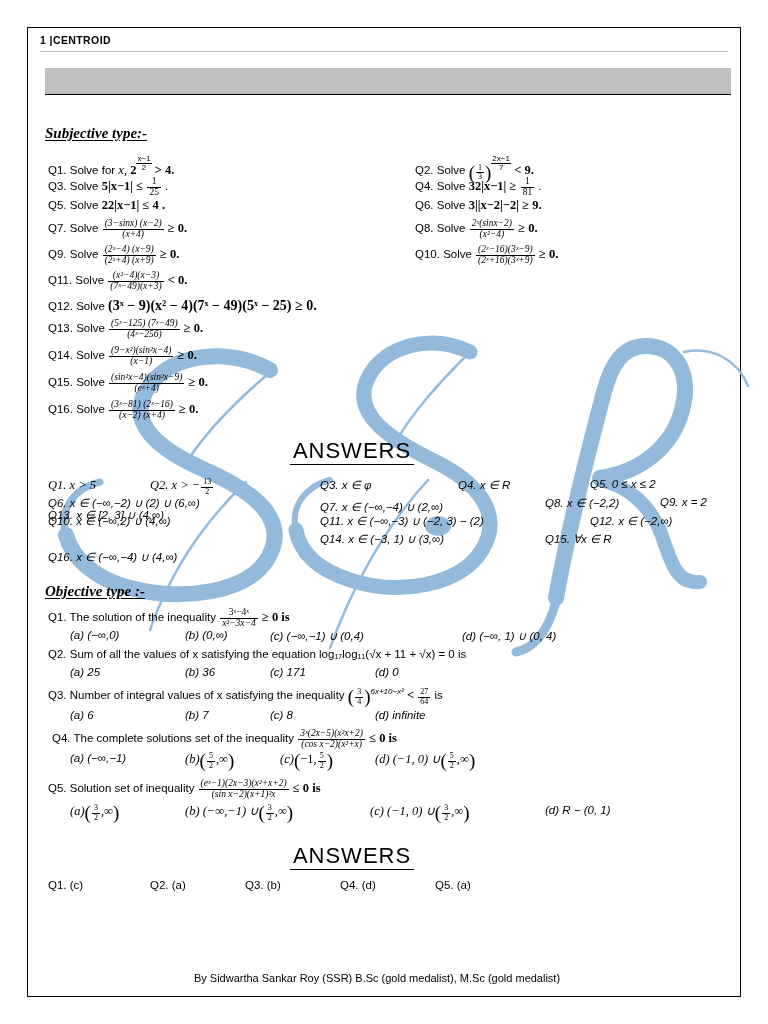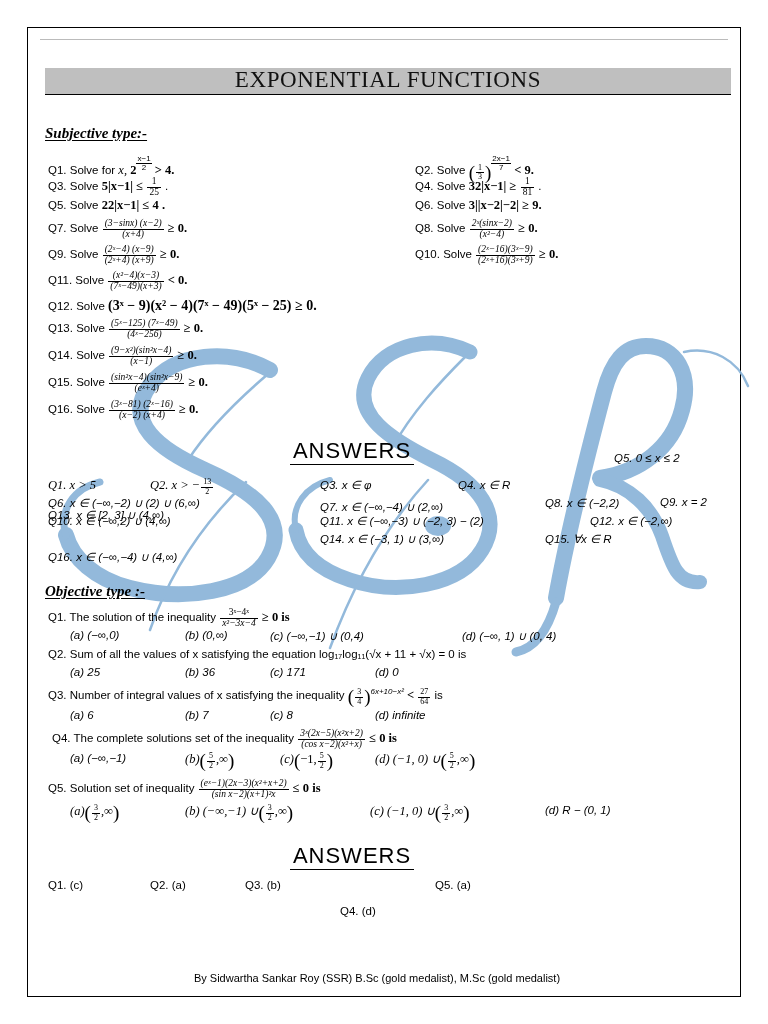--- a/index.html
+++ b/index.html
@@ -127,25 +127,25 @@
   .footer-inner { display:inline-block; padding-right:14px; }
 </style>
 </head>
 <body>
 
 <div class="page">
 
   <div class="page-border"></div>
 
   <div class="hdr">
+    <div class="hdr-label">1 |CENTROID</div>
     <div class="hdr-rule"></div>
   </div>
 
   <div class="title-band"></div>
-  <div class="title-text">EXPONENTIAL FUNCTIONS</div>
   <div class="title-underline"></div>
 
   <svg class="watermark" viewBox="0 0 768 330">
     <g fill="none" stroke="#8ab4d8" stroke-linecap="round">
 
       <path d="M270 40 C230 18 175 22 150 55 C122 92 160 120 205 140 C255 162 290 190 268 228
                C248 262 185 272 130 258 C95 249 72 228 66 205" stroke-width="16"></path>
       <path d="M268 44 C240 68 210 96 188 130" stroke-width="2.5"></path>
       <path d="M150 300 C168 248 200 196 246 152" stroke-width="2.5"></path>
 
@@ -275,21 +275,21 @@
   </div>
 
   <div class="ans" style="left:48px; top:478px;">
     <span class="math"><span>Q1. x &gt; 5</span></span>
   </div>
   <div class="ans" style="left:150px; top:478px;">
     <span class="math">Q2. x &gt; −</span><span class="frac sm"><span class="n up">13</span><span class="d up">2</span></span>
   </div>
   <div class="ans math" style="left:320px; top:478px;">Q3. x ∈ φ</div>
   <div class="ans math" style="left:458px; top:478px;">Q4. x ∈ R</div>
-  <div class="ans math" style="left:590px; top:452px;padding-left:24px;">Q5. 0 ≤ x ≤ 2</div>
+  <div class="ans math" style="left:590px; top:478px;">Q5. 0 ≤ x ≤ 2</div>
 
   <div class="ans math" style="left:48px; top:496px;">Q6. x ∈ (−∞,−2) ∪ (2) ∪ (6,∞)</div>
   <div class="ans math" style="left:320px; top:500px;">Q7. x ∈ (−∞,−4) ∪ (2,∞)</div>
   <div class="ans math" style="left:545px; top:496px;">Q8. x ∈ (−2,2)</div>
   <div class="ans math" style="left:660px; top:496px;">Q9. x = 2</div>
 
   <div class="ans math" style="left:48px; top:514px;">Q10. x ∈ (−∞,2) ∪ (4,∞)</div>
   <div class="ans math" style="left:320px; top:514px;">Q11. x ∈ (−∞,−3) ∪ (−2, 3) − (2)</div>
   <div class="ans math" style="left:590px; top:514px;">Q12. x ∈ (−2,∞)</div>
 
@@ -363,21 +363,21 @@
   </div>
   <div class="opt math" style="left:545px; top:804px;">(d) R − (0, 1)</div>
 
   <div class="answers-head" style="top:843px;">
     <span>ANSWERS</span>
   </div>
 
   <div class="ans" style="left:48px; top:879px;">Q1. (c)</div>
   <div class="ans" style="left:150px; top:879px;">Q2. (a)</div>
   <div class="ans" style="left:245px; top:879px;">Q3. (b)</div>
-  <div class="ans" style="left:340px; top:879px;margin-top:26px;">Q4. (d)</div>
+  <div class="ans" style="left:340px; top:879px;">Q4. (d)</div>
   <div class="ans" style="left:435px; top:879px;">Q5. (a)</div>
 
   <div class="footer">
     <span class="footer-inner">By Sidwartha Sankar Roy (SSR) B.Sc (gold medalist), M.Sc (gold medalist)</span>
   </div>
 
   </div>
 </div>
 
 </body></html>

